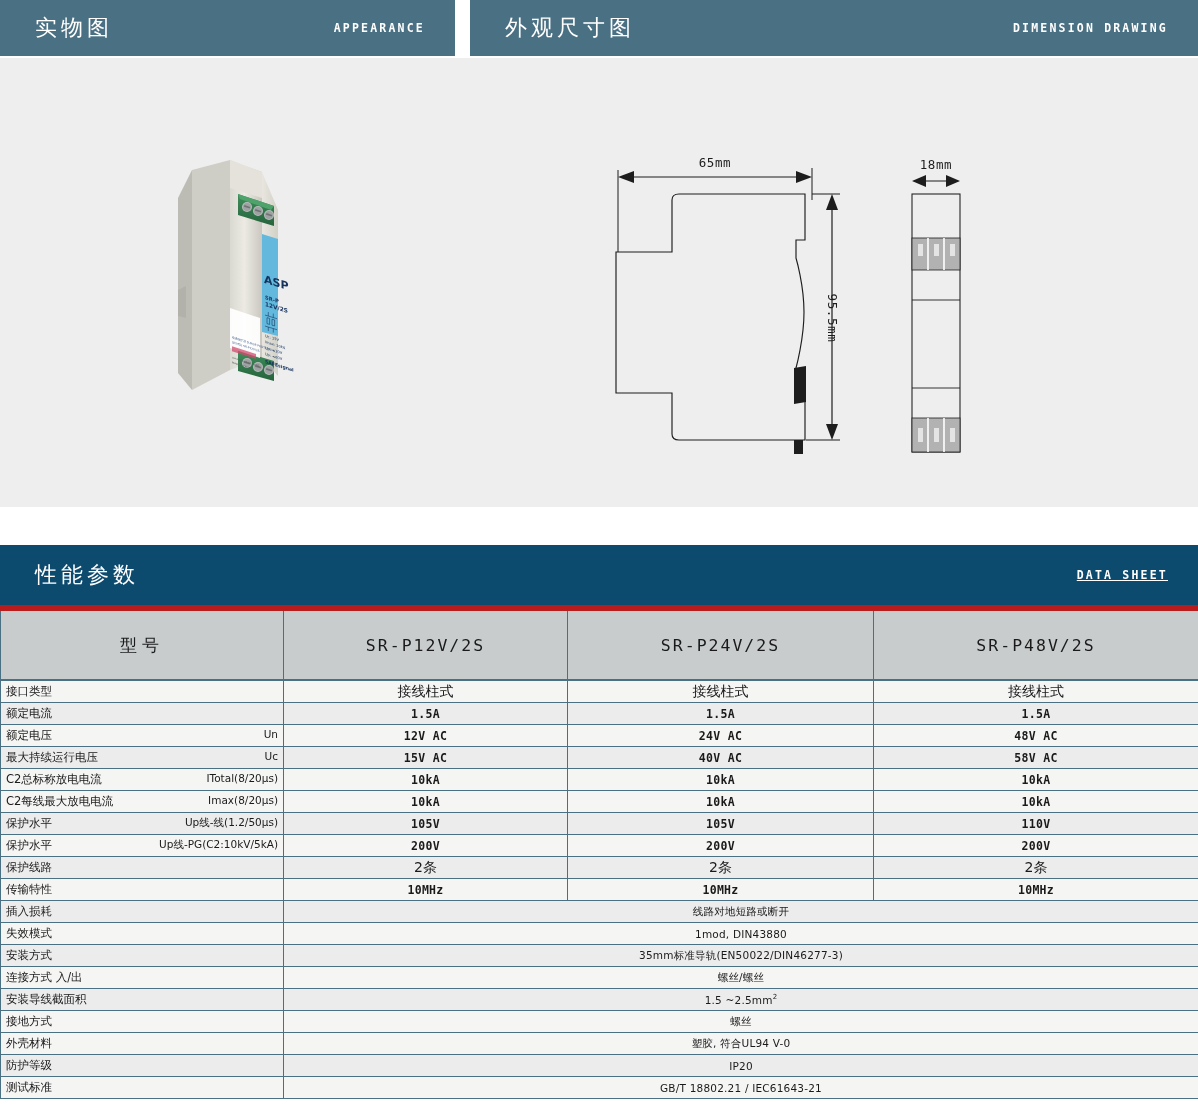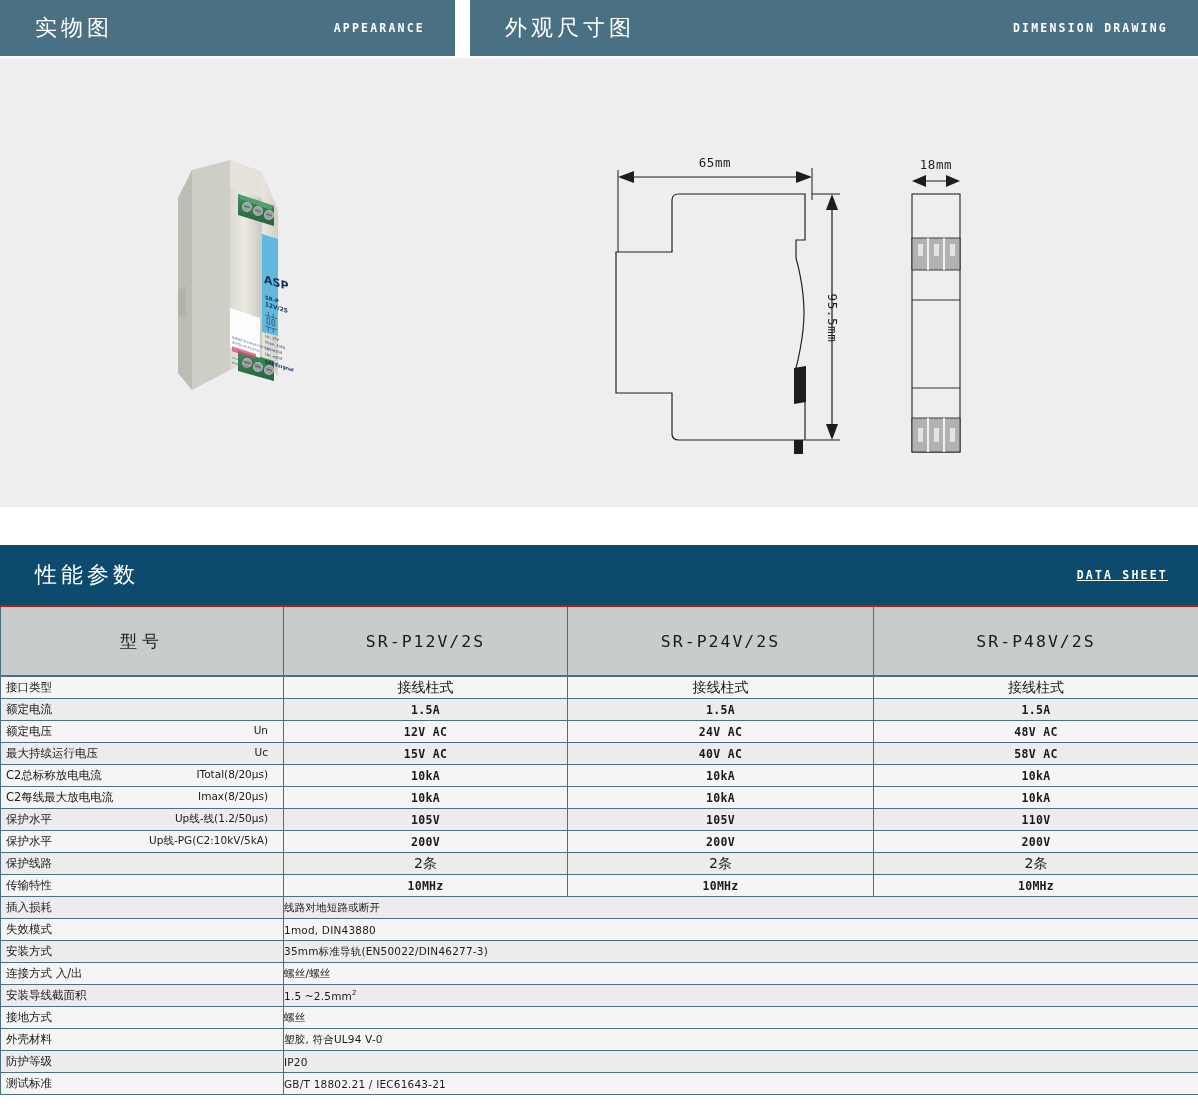--- a/index.html
+++ b/index.html
@@ -122,38 +122,38 @@
   col.c1 { width: 284px; }
   col.c2 { width: 306px; }
   col.c3 { width: 325px; }
 
   .hdr-row td {
     background: #c8cccd;
     height: 68px;
     text-align: center;
     font-size: 17px;
     letter-spacing: 3px;
-    border-top: 2px solid #b91c1c;
+    border-top: 6px solid #b91c1c;
     border-bottom: 2px solid #4a7083;
   }
   .hdr-row td.model-name {
     font-family: "DejaVu Sans Mono", monospace;
     font-size: 16.5px;
     letter-spacing: 2px;
   }
   .hdr-row td.label-head {
     letter-spacing: 5px;
   }
 
   tr.alt td { background: #ececec; }
   tr.norm td { background: #f5f5f4; }
 
   td.pname {
     padding-left: 5px;
-    padding-right: 15px;
+    padding-right: 5px;
     font-size: 11.5px;
     position: relative;
     white-space: nowrap;
   }
   td.pname .pn-label { float: left; }
   td.pname .pn-sym {
     float: right;
     font-size: 10.5px;
     font-family: "DejaVu Sans", sans-serif;
   }
@@ -163,21 +163,21 @@
     font-family: "DejaVu Sans Mono", "DejaVu Sans", monospace;
     letter-spacing: 0.3px;
     font-weight: bold;
   }
   td.val-cn {
     text-align: center;
     font-size: 14px;
     font-family: "DejaVu Sans", sans-serif;
   }
   td.val-merged {
-    text-align: left;
+    text-align: center;
     font-size: 10.5px;
     font-family: "DejaVu Sans", sans-serif;
     letter-spacing: 0.2px;
   }
   sup { font-size: 7px; vertical-align: super; }
   .sup-o { font-size: 8px; vertical-align: super; }
 </style>
 </head>
 <body>
 

